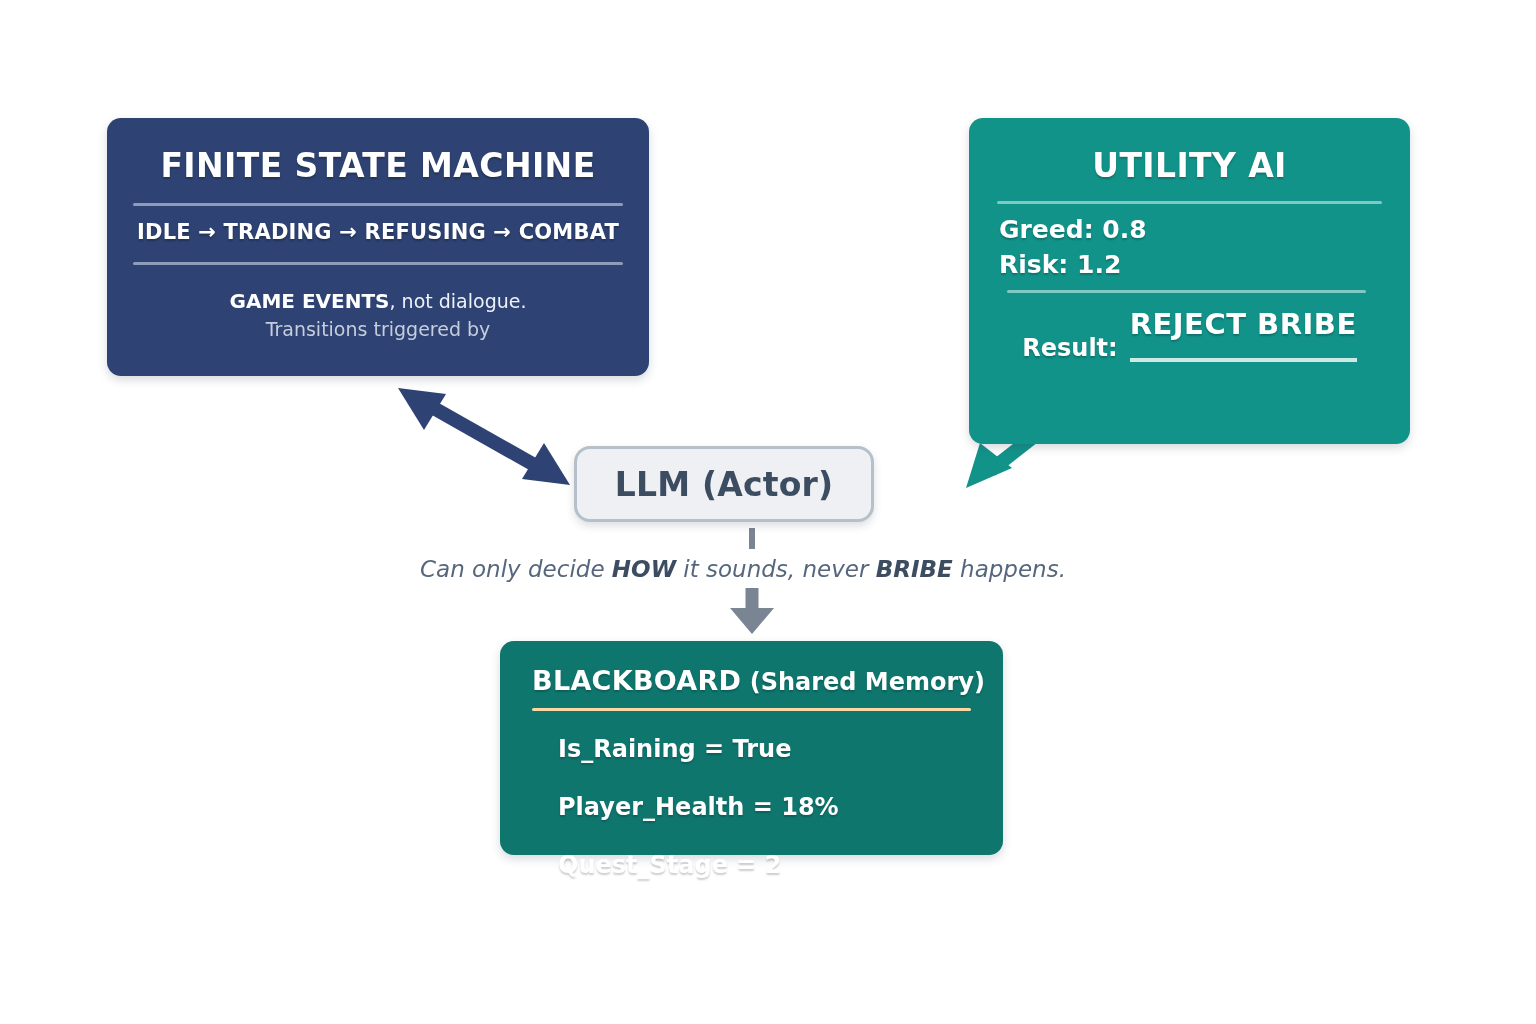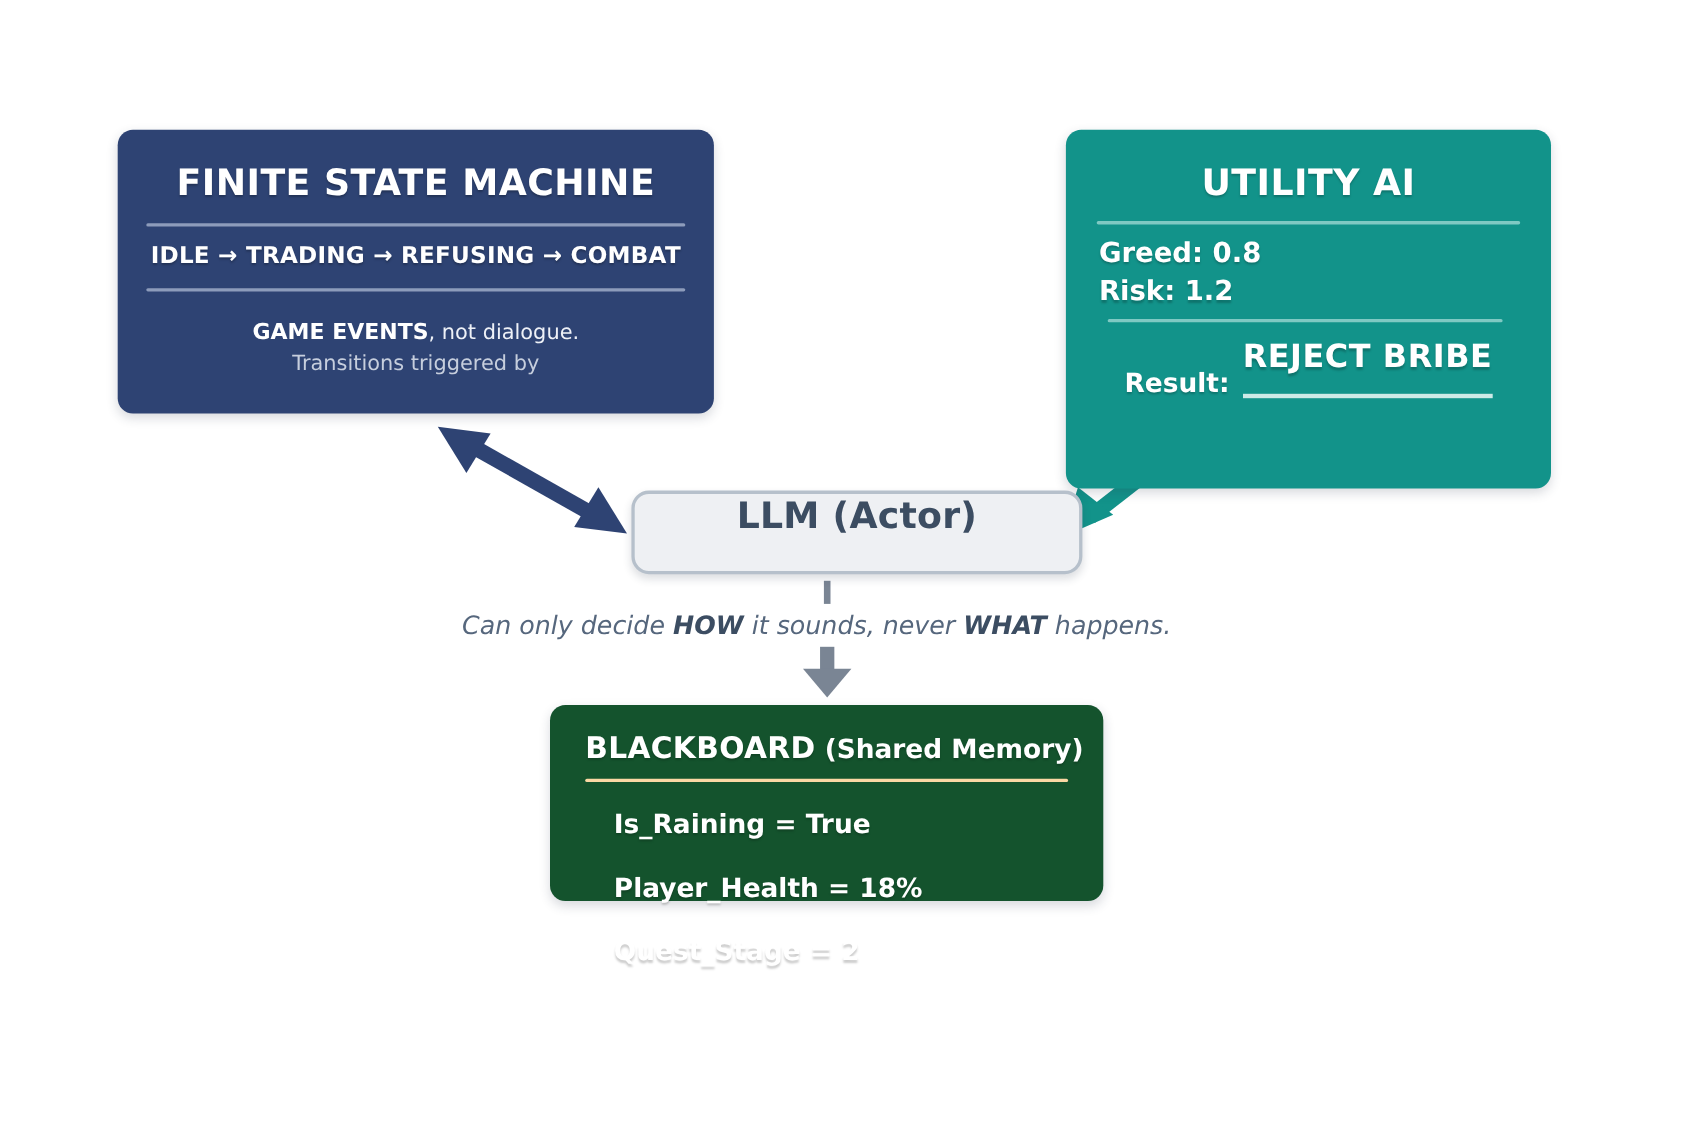--- a/index.html
+++ b/index.html
@@ -141,29 +141,29 @@
     border-bottom: 4px solid #cdeae7;
     padding-bottom: 17px;
     text-shadow: 0 2px 2px rgba(0,0,0,0.22);
   }
 
   
   #llm-box {
     position: absolute;
     left: 574px;
     top: 446px;
-    width: 410px;
+    width: 300px;
     height: 76px;
     border-radius: 16px;
     background: #eef0f3;
     border: 3px solid #b6c0cb;
     box-sizing: border-box;
     box-shadow: 0 4px 8px rgba(40,50,70,0.16);
     display: flex;
-    align-items: flex-start;
+    align-items: center;
     justify-content: center;
   }
   #llm-label {
     font-size: 33px;
     font-weight: 700;
     color: #3c4d62;
     letter-spacing: 0.2px;
   }
 
   
@@ -178,22 +178,22 @@
     color: #56677d;
     white-space: nowrap;
   }
   #llm-caption b { font-weight: 700; color: #3c4d62; font-style: italic; }
 
   
   #blackboard-card {
     left: 500px;
     top: 641px;
     width: 503px;
-    height: 178px;
-    background: #14532d;
+    height: 214px;
+    background: #0f766e;
     padding: 14px 28px 0 28px;
   }
   #blackboard-title {
     font-size: 27px;
     font-weight: 700;
     color: #ffffff;
     text-shadow: 0 2px 2px rgba(0,0,0,0.2);
     margin-top: 10px;
     margin-left: 4px;
     white-space: nowrap;
@@ -275,21 +275,21 @@
     <div id="utility-result-row">
       <span id="utility-result-label">Result:</span>
       <span id="utility-result-value">REJECT BRIBE</span>
     </div>
   </div>
 
   <div id="llm-box">
     <span id="llm-label">LLM (Actor)</span>
   </div>
 
-  <div id="llm-caption"><span>Can only decide </span><b>HOW</b><span> it sounds, never </span><b>WHAT</b><span> happens.</span></div>
+  <div id="llm-caption"><span>Can only decide </span><b>HOW</b><span> it sounds, never </span><b>BRIBE</b><span> happens.</span></div>
 
   <div class="card" id="blackboard-card">
     <div id="blackboard-title"><span id="blackboard-title-main">BLACKBOARD</span><span id="blackboard-title-sub"> (Shared Memory)</span></div>
     <div class="bb-rule"></div>
     <div id="blackboard-entries">
       <div class="bb-entry">Is_Raining = True</div>
       <div class="bb-entry">Player_Health = 18%</div>
       <div class="bb-entry">Quest_Stage = 2</div>
     </div>
   </div>

